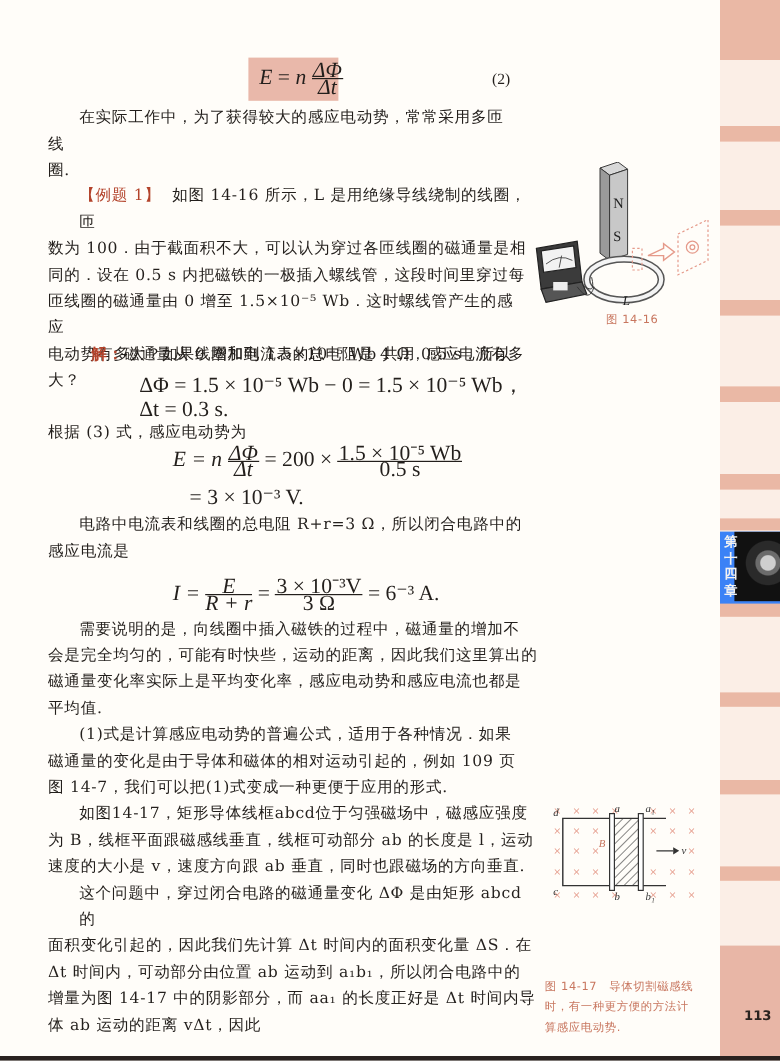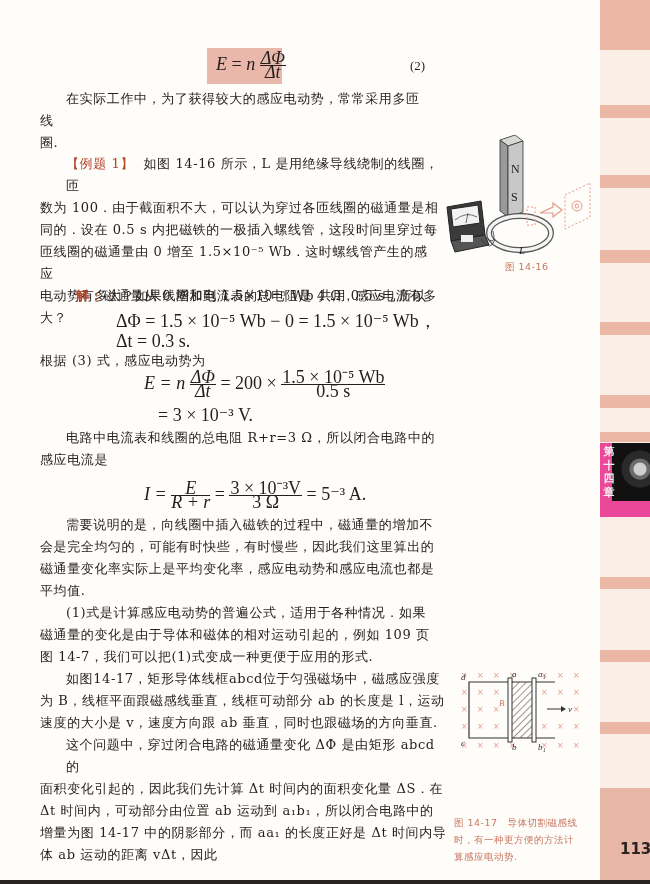--- a/index.html
+++ b/index.html
@@ -3,26 +3,26 @@
 <meta charset="utf-8">
 <style>
   * { box-sizing: border-box; margin: 0; padding: 0; }
   html, body { width: 650px; height: 884px; overflow: hidden; background: #fffefb; }
   body { position: relative; font-family: "DejaVu Serif", "Liberation Serif", serif; color: #231f1c; }
   .page { position: absolute; left: 0; top: 0; width: 650px; height: 884px; background: #fffdf9; }
 
   
   .sidebar { position: absolute; left: 600px; top: 0; width: 50px; height: 884px; background: #fbeee6; }
   .stripe { position: absolute; left: 0; width: 50px; background: #eab8a5; }
-  .chapter-tab { position: absolute; left: 600px; top: 443px; width: 50px; height: 74px; background: #ec4899; overflow: hidden; }
+  .chapter-tab { position: absolute; left: 600px; top: 443px; width: 50px; height: 60px; background: #3b82f6; overflow: hidden; }
   .chapter-tab .bike { position: absolute; left: 12px; top: 0; width: 40px; height: 58px;
     background: radial-gradient(circle at 70% 45%, #cfcfcf 0 6px, #6b6b6b 7px 10px, #2a2a2a 11px 18px, #111 19px); }
   .chapter-tab .label { position: absolute; left: 3px; top: 2px; width: 12px; color: #f2f2f2; font-size: 11px; line-height: 13.5px; font-family: "DejaVu Sans", sans-serif; font-weight: bold; text-align: center; }
   .page-num-block { position: absolute; left: 600px; top: 788px; width: 50px; height: 92px; background: #e8b6a6; }
-  .page-number { position: absolute; left: 620px; top: 840px; font-family: "DejaVu Sans", sans-serif; font-weight: bold; font-size: 15px; color: #2a2320; }
+  .page-number { position: absolute; left: 620px; top: 840px; font-family: "DejaVu Sans", sans-serif; font-weight: bold; font-size: 11px; color: #2a2320; }
   .bottom-edge { position: absolute; left: 0; top: 880px; width: 650px; height: 4px; background: #2a2220; }
 
   
   .para { position: absolute; font-size: 13px; line-height: 22px; letter-spacing: 0.6px; color: #231f1c; }
   .indent { text-indent: 26px; }
   .formula-box { position: absolute; left: 207px; top: 48px; width: 75px; height: 36px; background: #e9b8aa; }
   .math { font-family: "Liberation Serif", "DejaVu Serif", serif; font-style: italic; }
   .frac { display: inline-block; vertical-align: middle; text-align: center; font-family: "Liberation Serif", serif; line-height: 13px; }
   .frac .num { display: block; border-bottom: 1px solid #231f1c; padding: 0 1px; }
   .frac .den { display: block; }
@@ -116,26 +116,26 @@
     <span class="math">I =</span>
     <span class="frac">
       <span class="num math">E</span>
       <span class="den math">R + r</span>
     </span>
     <span>=</span>
     <span class="frac">
       <span class="num">3 × 10⁻³V</span>
       <span class="den">3 Ω</span>
     </span>
-    <span>= 5⁻³ A.</span>
+    <span>= 6⁻³ A.</span>
   </div>
 
   <div class="para" style="left:40px;top:514px;width:410px;">
     <div style="padding-left:26px;">需要说明的是，向线圈中插入磁铁的过程中，磁通量的增加不</div>
-    <div>会是完全均匀的，可能有时快些，有时慢些，因此我们这里算出的</div>
+    <div>会是完全均匀的，可能有时快些，运动的距离，因此我们这里算出的</div>
     <div>磁通量变化率实际上是平均变化率，感应电动势和感应电流也都是</div>
     <div>平均值.</div>
   </div>
 
   <div class="para" style="left:40px;top:602px;width:410px;">
     <div style="padding-left:26px;">(1)式是计算感应电动势的普遍公式，适用于各种情况．如果</div>
     <div>磁通量的变化是由于导体和磁体的相对运动引起的，例如 109 页</div>
     <div>图 14-7，我们可以把(1)式变成一种更便于应用的形式.</div>
   </div>
 

